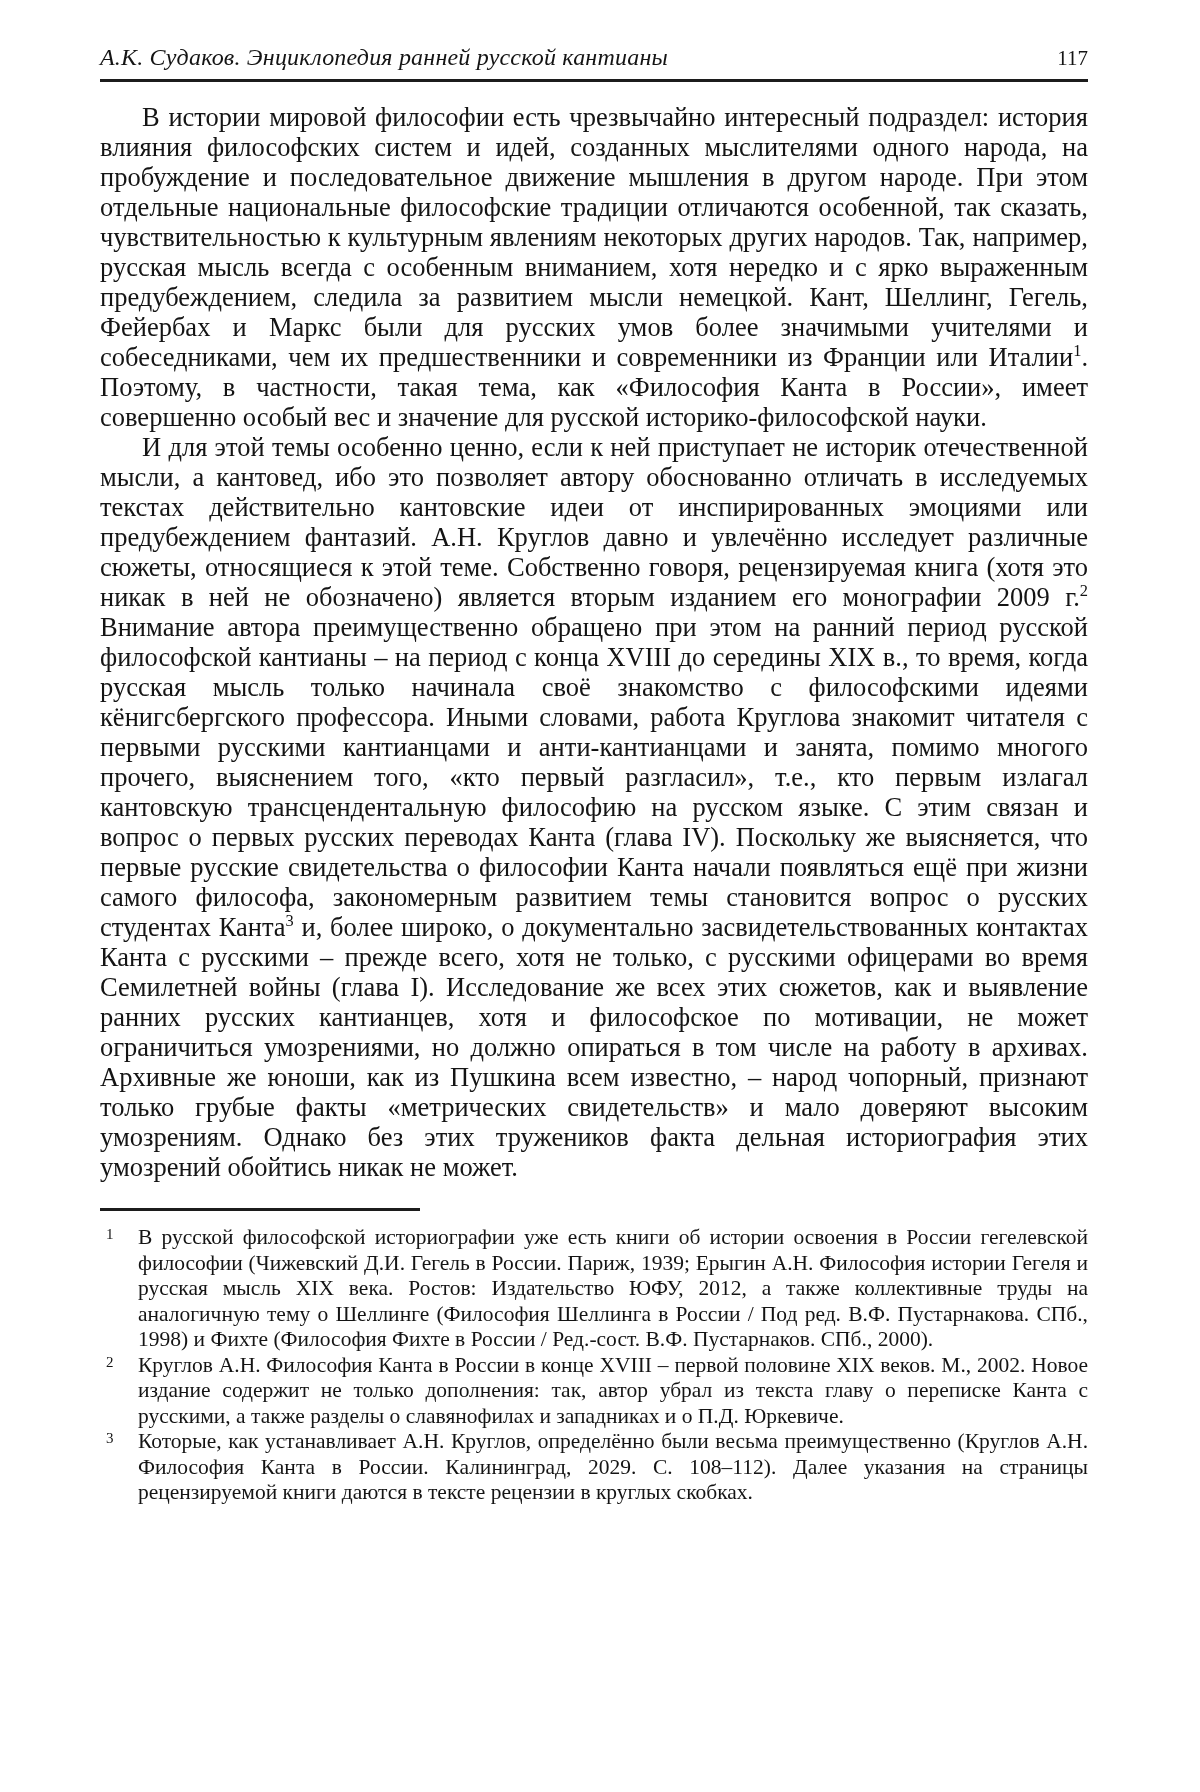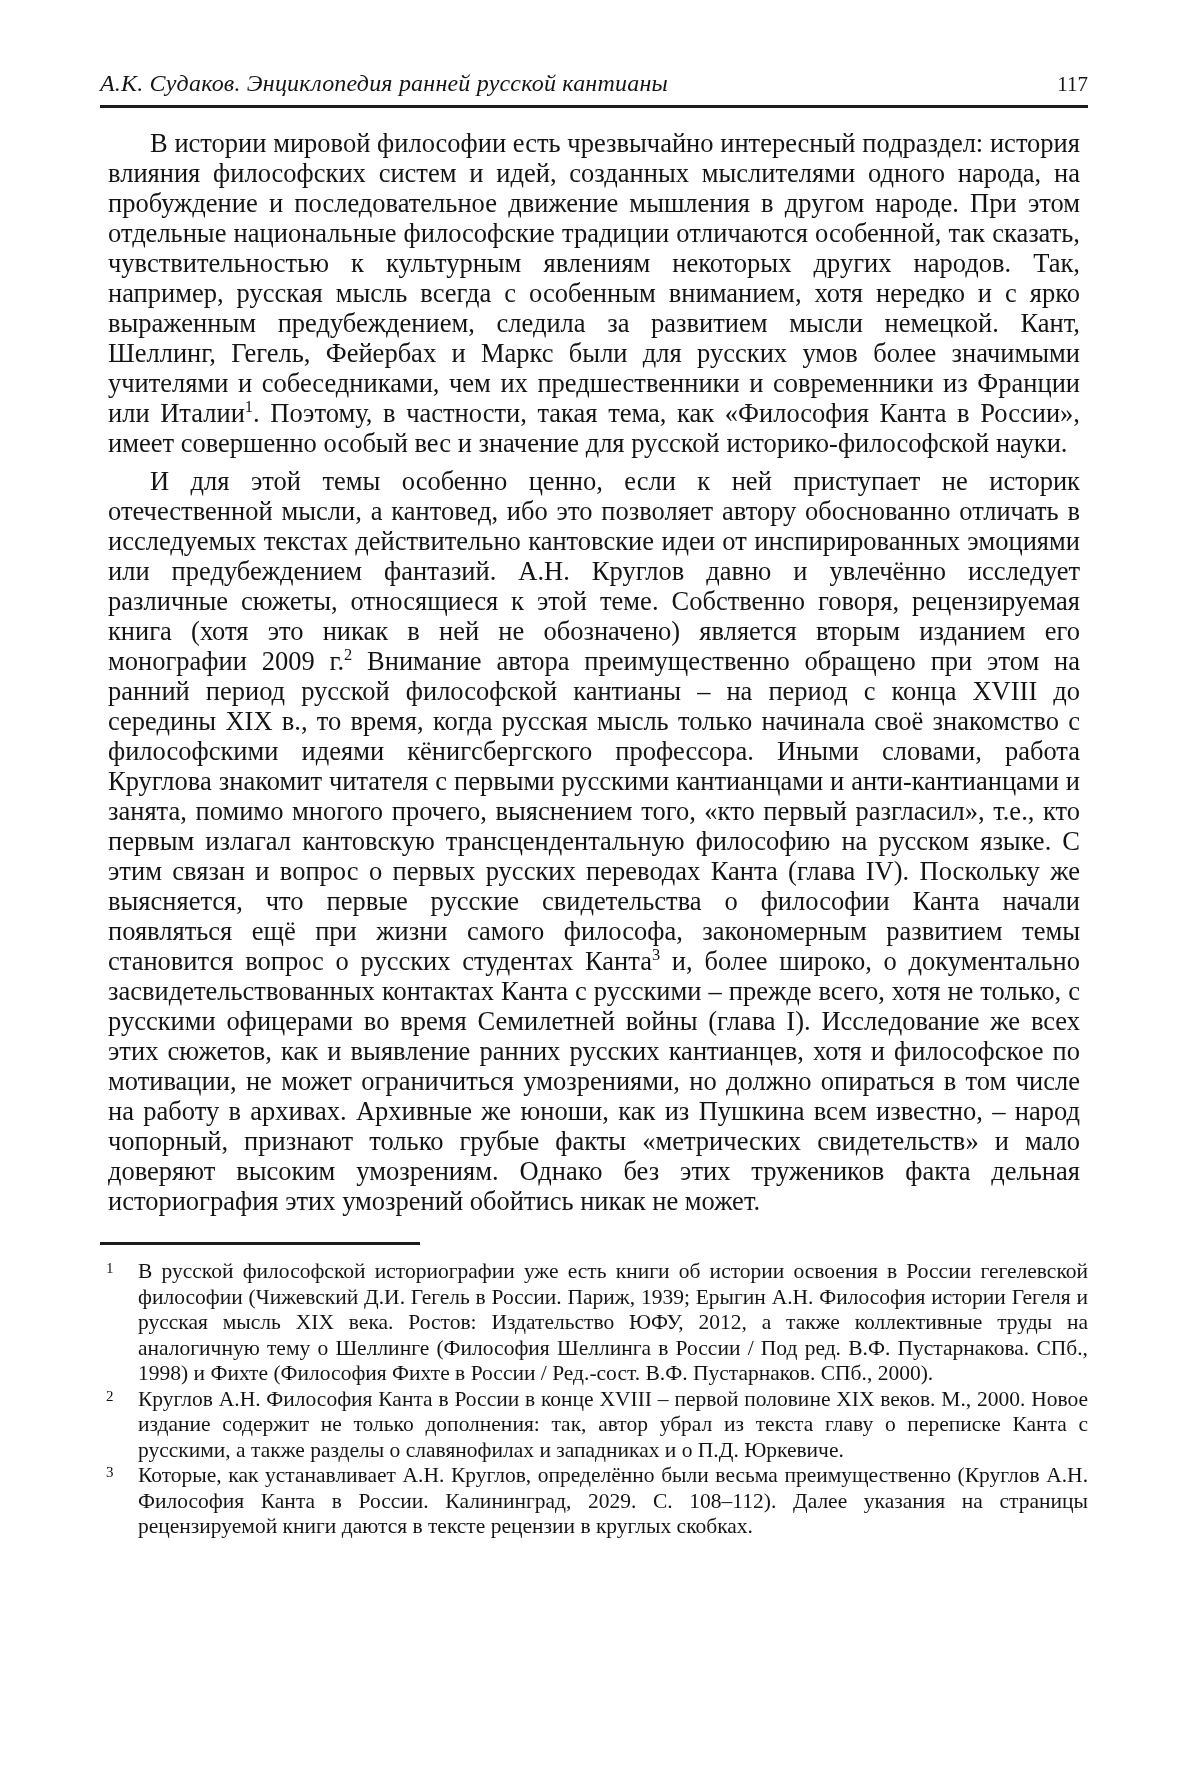--- a/index.html
+++ b/index.html
@@ -8,21 +8,21 @@
     height: 1792px;
     background: #ffffff;
     color: #141414;
     font-family: "Liberation Serif", serif;
     overflow: hidden;
   }
   .page {
     box-sizing: border-box;
     width: 1200px;
     height: 1792px;
-    padding: 70px 112px 0 100px;
+    padding: 44px 112px 0 100px;
   }
   
   .running-head {
     display: flex;
     justify-content: space-between;
     align-items: baseline;
     border-bottom: 3px solid #1c1c1c;
     padding-bottom: 8px;
   }
   .running-head .rh-title {
@@ -30,21 +30,21 @@
     font-size: 24px;
     letter-spacing: 0.2px;
   }
   .running-head .rh-page {
     font-size: 21px;
     font-style: normal;
   }
   
   .body-text { margin-top: 20px; }
   .body-text p.para {
-    margin: 8px;
+    margin: 0;
     text-align: justify;
     text-indent: 42px;
     font-size: 26.5px;
     line-height: 30px;
   }
   .body-text sup, .fn sup {
     font-size: 62%;
     vertical-align: super;
     line-height: 0;
   }
@@ -83,18 +83,18 @@
 
   <div class="body-text">
       <p class="para"><span>В истории мировой философии есть чрезвычайно интересный подраздел: история влияния философских систем и идей, созданных мыслителями одного народа, на пробуждение и последовательное движение мышления в другом народе. При этом отдельные национальные философские традиции отличаются особенной, так сказать, чувствительностью к культурным явлениям некоторых других народов. Так, например, русская мысль всегда с особенным вниманием, хотя нередко и с ярко выраженным предубеждением, следила за развитием мысли немецкой. Кант, Шеллинг, Гегель, Фейербах и Маркс были для русских умов более значимыми учителями и собеседниками, чем их предшественники и современники из Франции или Италии</span><sup>1</sup><span>. Поэтому, в частности, такая тема, как «Философия Канта в России», имеет совершенно особый вес и значение для русской историко-философской науки.</span></p>
       <p class="para"><span>И для этой темы особенно ценно, если к ней приступает не историк отечественной мысли, а кантовед, ибо это позволяет автору обоснованно отличать в исследуемых текстах действительно кантовские идеи от инспирированных эмоциями или предубеждением фантазий. А.Н. Круглов давно и увлечённо исследует различные сюжеты, относящиеся к этой теме. Собственно говоря, рецензируемая книга (хотя это никак в ней не обозначено) является вторым изданием его монографии 2009 г.</span><sup>2</sup><span> Внимание автора преимущественно обращено при этом на ранний период русской философской кантианы – на период с конца XVIII до середины XIX в., то время, когда русская мысль только начинала своё знакомство с философскими идеями кёнигсбергского профессора. Иными словами, работа Круглова знакомит читателя с первыми русскими кантианцами и анти-кантианцами и занята, помимо многого прочего, выяснением того, «кто первый разгласил», т.е., кто первым излагал кантовскую трансцендентальную философию на русском языке. С этим связан и вопрос о первых русских переводах Канта (глава IV). Поскольку же выясняется, что первые русские свидетельства о философии Канта начали появляться ещё при жизни самого философа, закономерным развитием темы становится вопрос о русских студентах Канта</span><sup>3</sup><span> и, более широко, о документально засвидетельствованных контактах Канта с русскими – прежде всего, хотя не только, с русскими офицерами во время Семилетней войны (глава I). Исследование же всех этих сюжетов, как и выявление ранних русских кантианцев, хотя и философское по мотивации, не может ограничиться умозрениями, но должно опираться в том числе на работу в архивах. Архивные же юноши, как из Пушкина всем известно, – народ чопорный, признают только грубые факты «метрических свидетельств» и мало доверяют высоким умозрениям. Однако без этих тружеников факта дельная историография этих умозрений обойтись никак не может.</span></p>
     </div>
 
   <div class="footnotes">
     <div class="fn-separator"></div>
     <div id="fn-list">
         <div class="fn"><span class="fn-num">1</span><span><span>В русской философской историографии уже есть книги об истории освоения в России гегелевской философии (</span><span class="it">Чижевский Д.И.</span><span> Гегель в России. Париж, 1939; </span><span class="it">Ерыгин А.Н.</span><span> Философия истории Гегеля и русская мысль XIX века. Ростов: Издательство ЮФУ, 2012, а также коллективные труды на аналогичную тему о Шеллинге (Философия Шеллинга в России / Под ред. В.Ф. Пустарнакова. СПб., 1998) и Фихте (Философия Фихте в России / Ред.-сост. В.Ф. Пустарнаков. СПб., 2000).</span></span></div>
-        <div class="fn"><span class="fn-num">2</span><span><span class="it">Круглов А.Н.</span><span> Философия Канта в России в конце XVIII – первой половине XIX веков. М., 2000. Новое издание содержит не только дополнения: так, автор убрал из текста главу о переписке Канта с русскими, а также разделы о славянофилах и западниках и о П.Д. Юркевиче.</span></span></div>
+        <div class="fn"><span class="fn-num">2</span><span><span class="it">Круглов А.Н.</span><span> Философия Канта в России в конце XVIII – первой половине XIX веков. М., 2002. Новое издание содержит не только дополнения: так, автор убрал из текста главу о переписке Канта с русскими, а также разделы о славянофилах и западниках и о П.Д. Юркевиче.</span></span></div>
         <div class="fn"><span class="fn-num">3</span><span><span>Которые, как устанавливает А.Н. Круглов, определённо были весьма преимущественно (</span><span class="it">Круглов А.Н.</span><span> Философия Канта в России. Калининград, 2029. С. 108–112). Далее указания на страницы рецензируемой книги даются в тексте рецензии в круглых скобках.</span></span></div>
       </div>
   </div>
 
 </div>
 
 </body></html>

